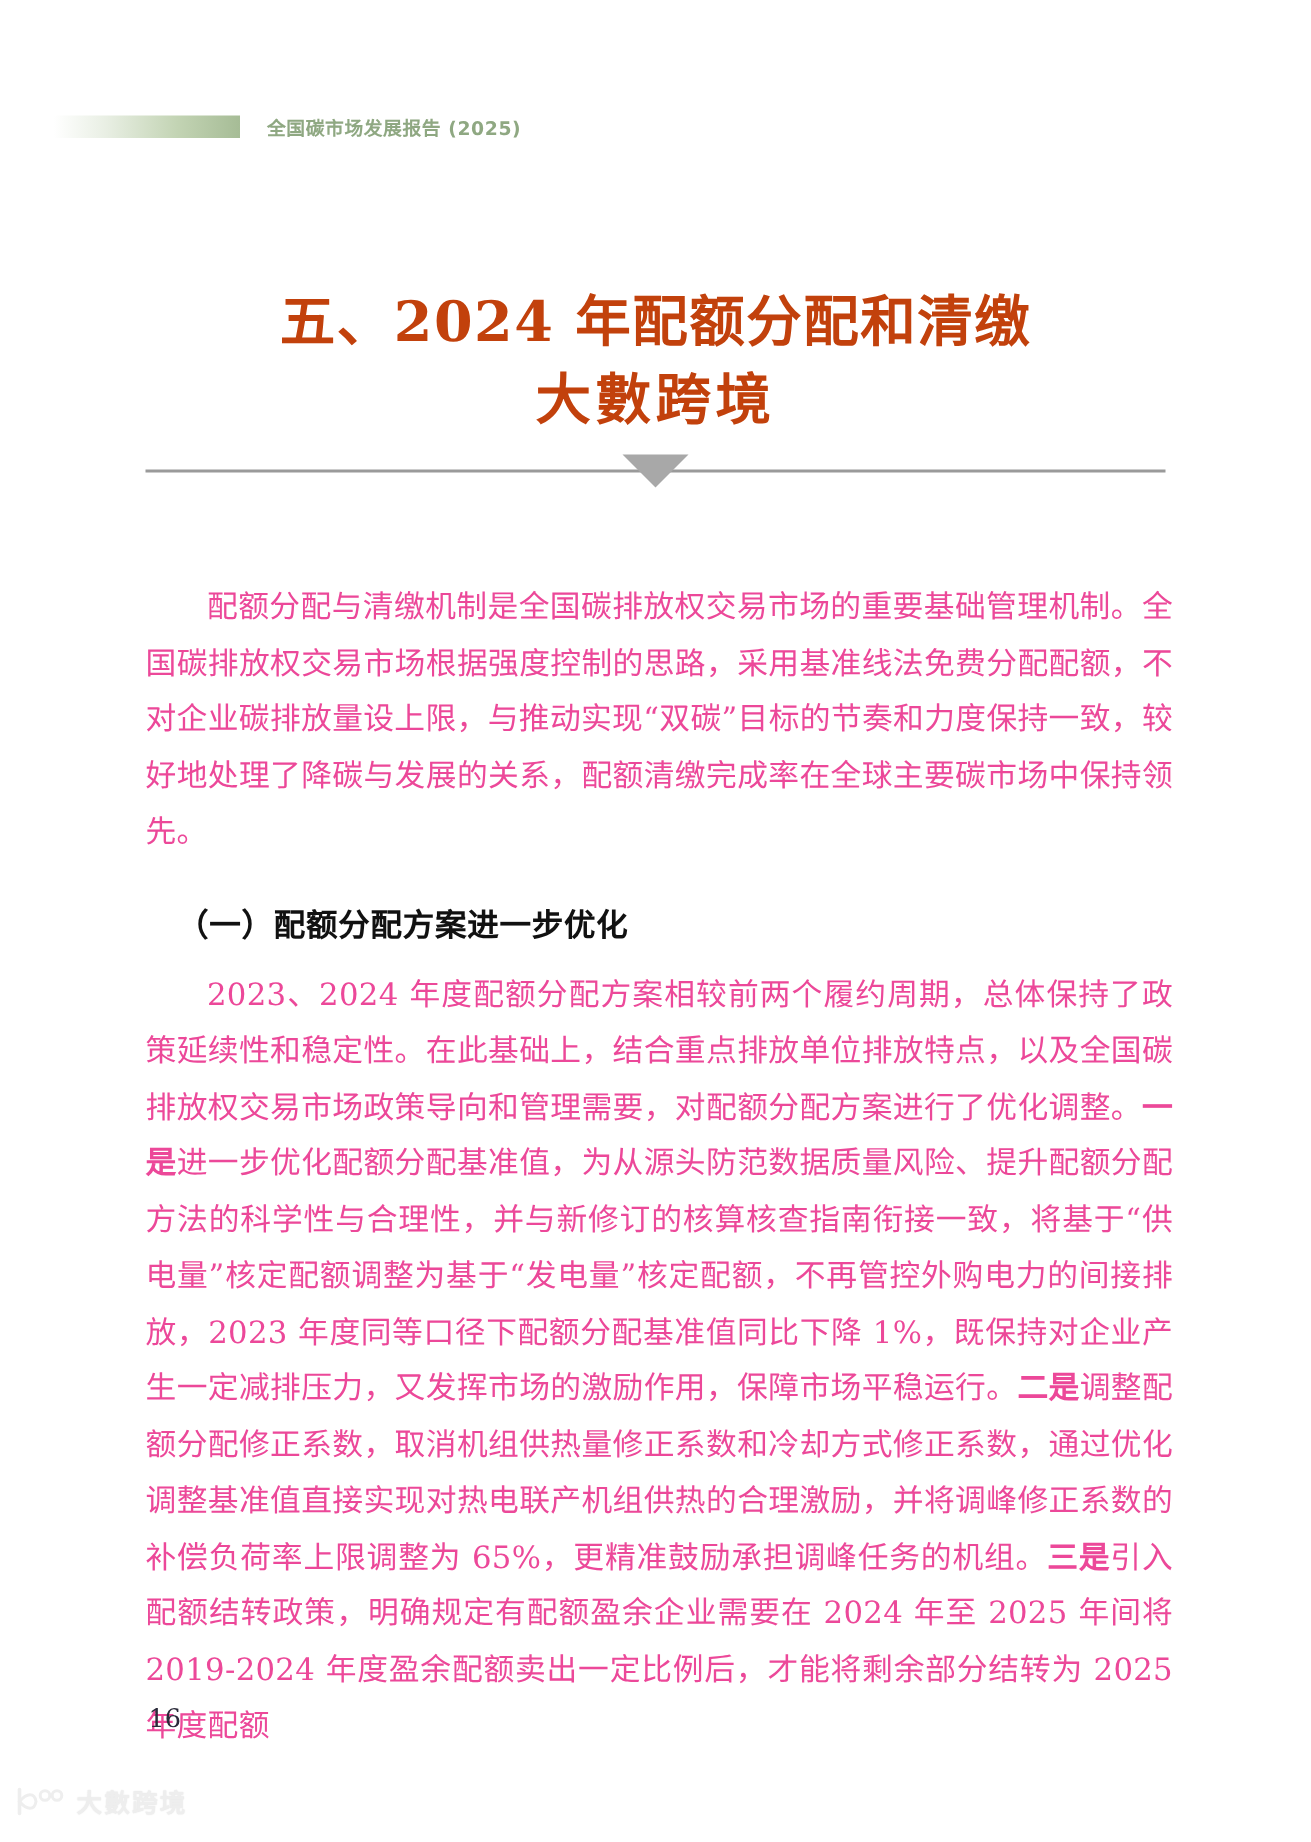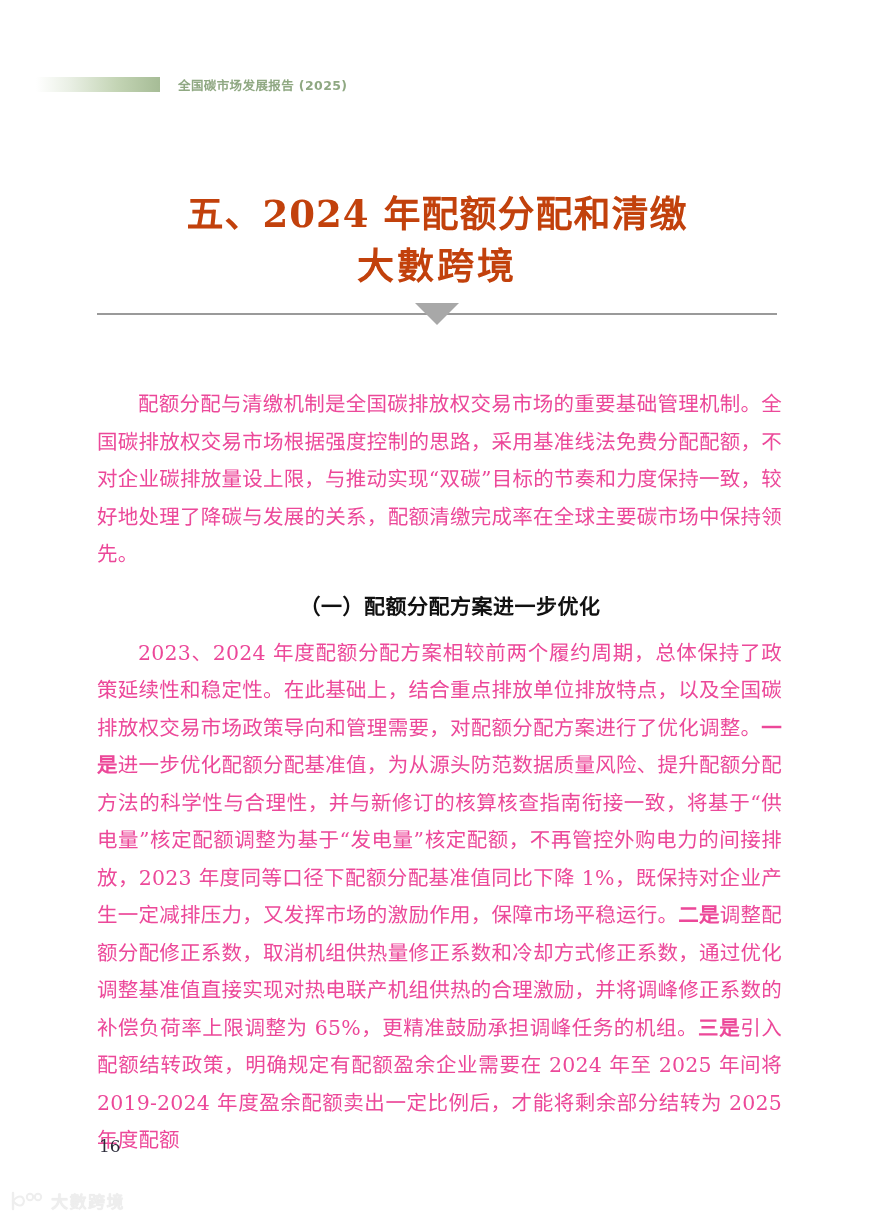--- a/index.html
+++ b/index.html
@@ -102,29 +102,28 @@
     line-height: 37.5px;
     text-align: justify;
     text-justify: inter-ideograph;
     text-indent: 2em;
     letter-spacing: 0.2px;
     color: #ec4899;
     font-family: "DejaVu Serif", "Liberation Serif", serif;
   }
 
   h2.sub-heading {
-    margin: 14px 0 10px 0;
+    margin: 24px 0 10px 0;
     font-size: 21px;
     line-height: 37px;
     font-weight: 700;
     text-indent: 1em;
     letter-spacing: 0.5px;
     color: #111111;
     font-family: "DejaVu Serif", "Liberation Serif", serif;
-    text-align: center;
   }
 
   .emph { font-weight: 700; }
 
   
   .page-number {
     position: absolute;
     left: 99px;
     top: 1136px;
     font-size: 17px;

